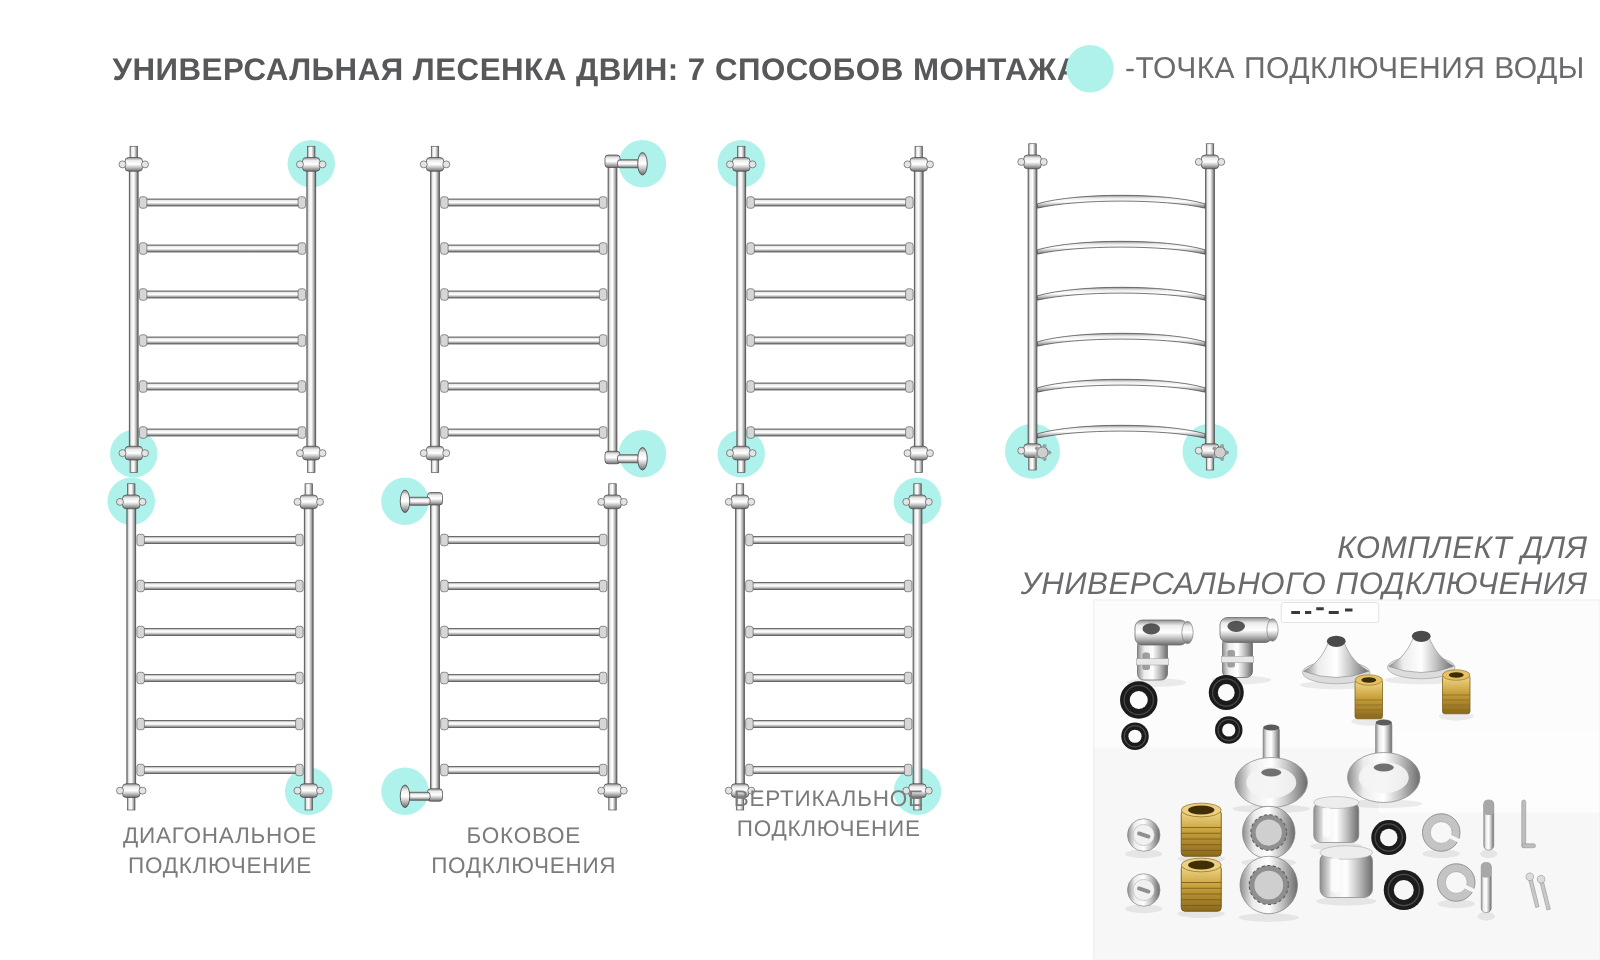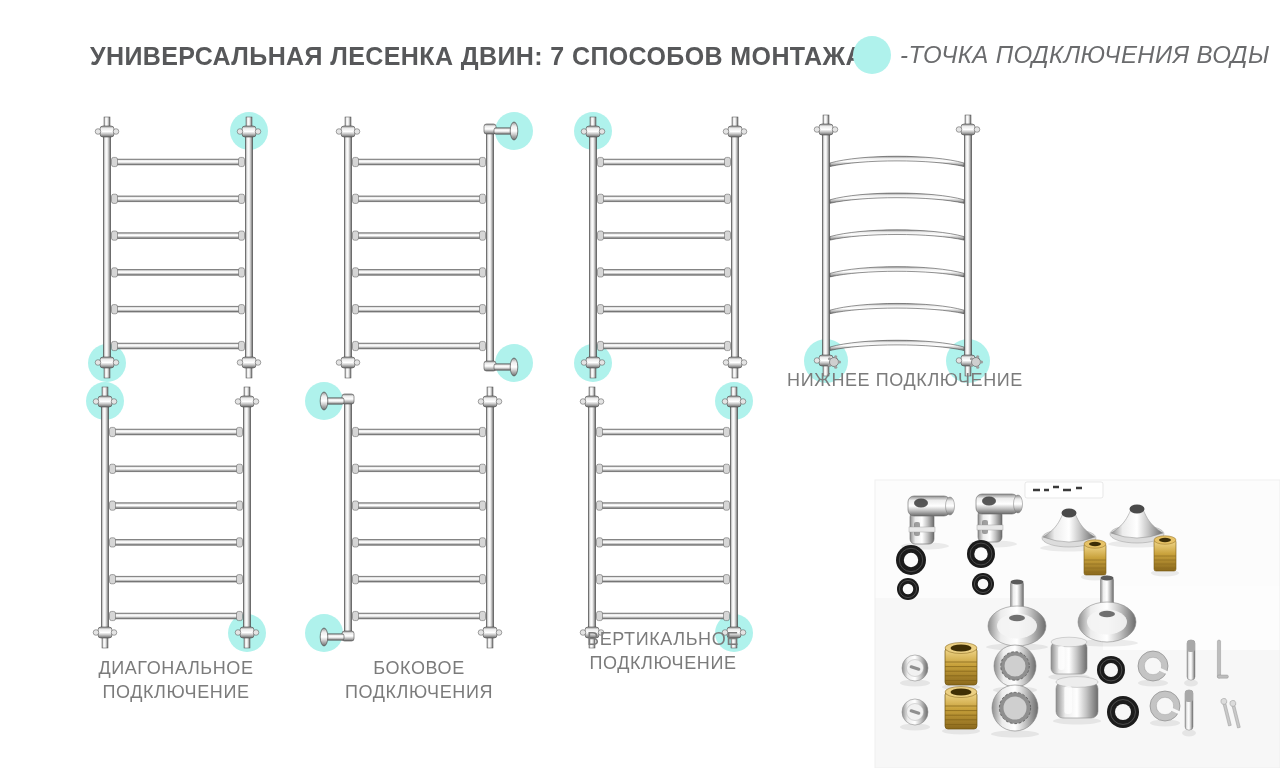--- a/index.html
+++ b/index.html
@@ -1,21 +1,21 @@
 <!DOCTYPE html>
 <html><head>
 <meta charset="utf-8">
 <style>
   html,body{margin:0;padding:0;background:#fff;font-family:"Liberation Sans",sans-serif;}
   #stage{position:relative;width:1280px;height:768px;background:#fff;overflow:hidden;}
   .abs{position:absolute;}
   #title{font-weight:bold;font-size:25px;color:#57585a;letter-spacing:.4px;white-space:nowrap;}
   .legend{display:flex;align-items:center;gap:9px;}
   .dot{width:38px;height:38px;border-radius:50%;background:#aff2ec;flex:0 0 auto;}
-  .it{font-style:italic;font-size:24px;color:#6a6b6d;letter-spacing:.4px;white-space:nowrap;}
+  .it{font-size:24px;color:#6a6b6d;letter-spacing:.4px;white-space:nowrap;}
   .lbl{font-size:18px;color:#7b7b7b;text-align:center;letter-spacing:.6px;line-height:1.32;white-space:pre-line;}
   #kitHeading{text-align:right;font-style:italic;font-size:25px;color:#6a6b6d;letter-spacing:.4px;line-height:29px;}
   svg{overflow:visible;display:block;}
 </style>
 </head>
 <body>
 
 <svg width="0" height="0" style="position:absolute">
   <defs>
     <linearGradient id="gCH" x1="0" y1="0" x2="1" y2="0">
@@ -417,28 +417,31 @@
         </g>
         <g>
           <rect x="163" y="252" width="6" height="11" fill="url(#gCH)" stroke="#4c4c4c" stroke-width="0.5"></rect>
           <rect x="159" y="242" width="14" height="11" rx="3" fill="url(#gCV)" stroke="#4c4c4c" stroke-width="0.6"></rect>
           <circle cx="157" cy="247.5" r="2.8" fill="#e4e4e4" stroke="#4c4c4c" stroke-width="0.5"></circle>
           <circle cx="175" cy="247.5" r="2.8" fill="#e4e4e4" stroke="#4c4c4c" stroke-width="0.5"></circle>
         </g>
       </svg>
     </div>
 
-  <div class="abs lbl" style="left:780px;top:369px;width:250px">НИЖНЕЕ ПОДКЛЮЧЕНИЕ</div>
   <div class="abs lbl" style="left:56px;top:657px;width:240px">ДИАГОНАЛЬНОЕ
 ПОДКЛЮЧЕНИЕ</div>
   <div class="abs lbl" style="left:299px;top:657px;width:240px">БОКОВОЕ
 ПОДКЛЮЧЕНИЯ</div>
   <div class="abs lbl" style="left:543px;top:628px;width:240px">ВЕРТИКАЛЬНОЕ
 ПОДКЛЮЧЕНИЕ</div>
 
+  <div id="kitHeading" class="abs" style="left:700px;top:424px;width:570px">
+    <span style="display:block">КОМПЛЕКТ ДЛЯ</span>
+    <span style="display:block">УНИВЕРСАЛЬНОГО ПОДКЛЮЧЕНИЯ</span>
+  </div>
 
   <svg id="kitPhoto" class="abs" style="left:875px;top:480px" width="405" height="288" viewBox="0 0 405 288">
       <rect x="0" y="0" width="405" height="118" fill="#fcfcfc"></rect>
       <rect x="0" y="118" width="405" height="170" fill="#f7f7f7"></rect>
       <rect x="228" y="106" width="177" height="64" fill="#fdfdfd"></rect>
       <rect x="0" y="0" width="405" height="288" fill="none" stroke="#efefef" stroke-width="1"></rect>
       <g>
         <rect x="150" y="2" width="78" height="16" rx="2" fill="#fff" stroke="#d8d8d8" stroke-width="0.6"></rect>
         <path d="M158 10 h7 m4 0 h5 m4 -3 h6 m4 3 h8 m5 -2 h6" stroke="#3a3a3a" stroke-width="2.4" fill="none"></path>
       </g>

